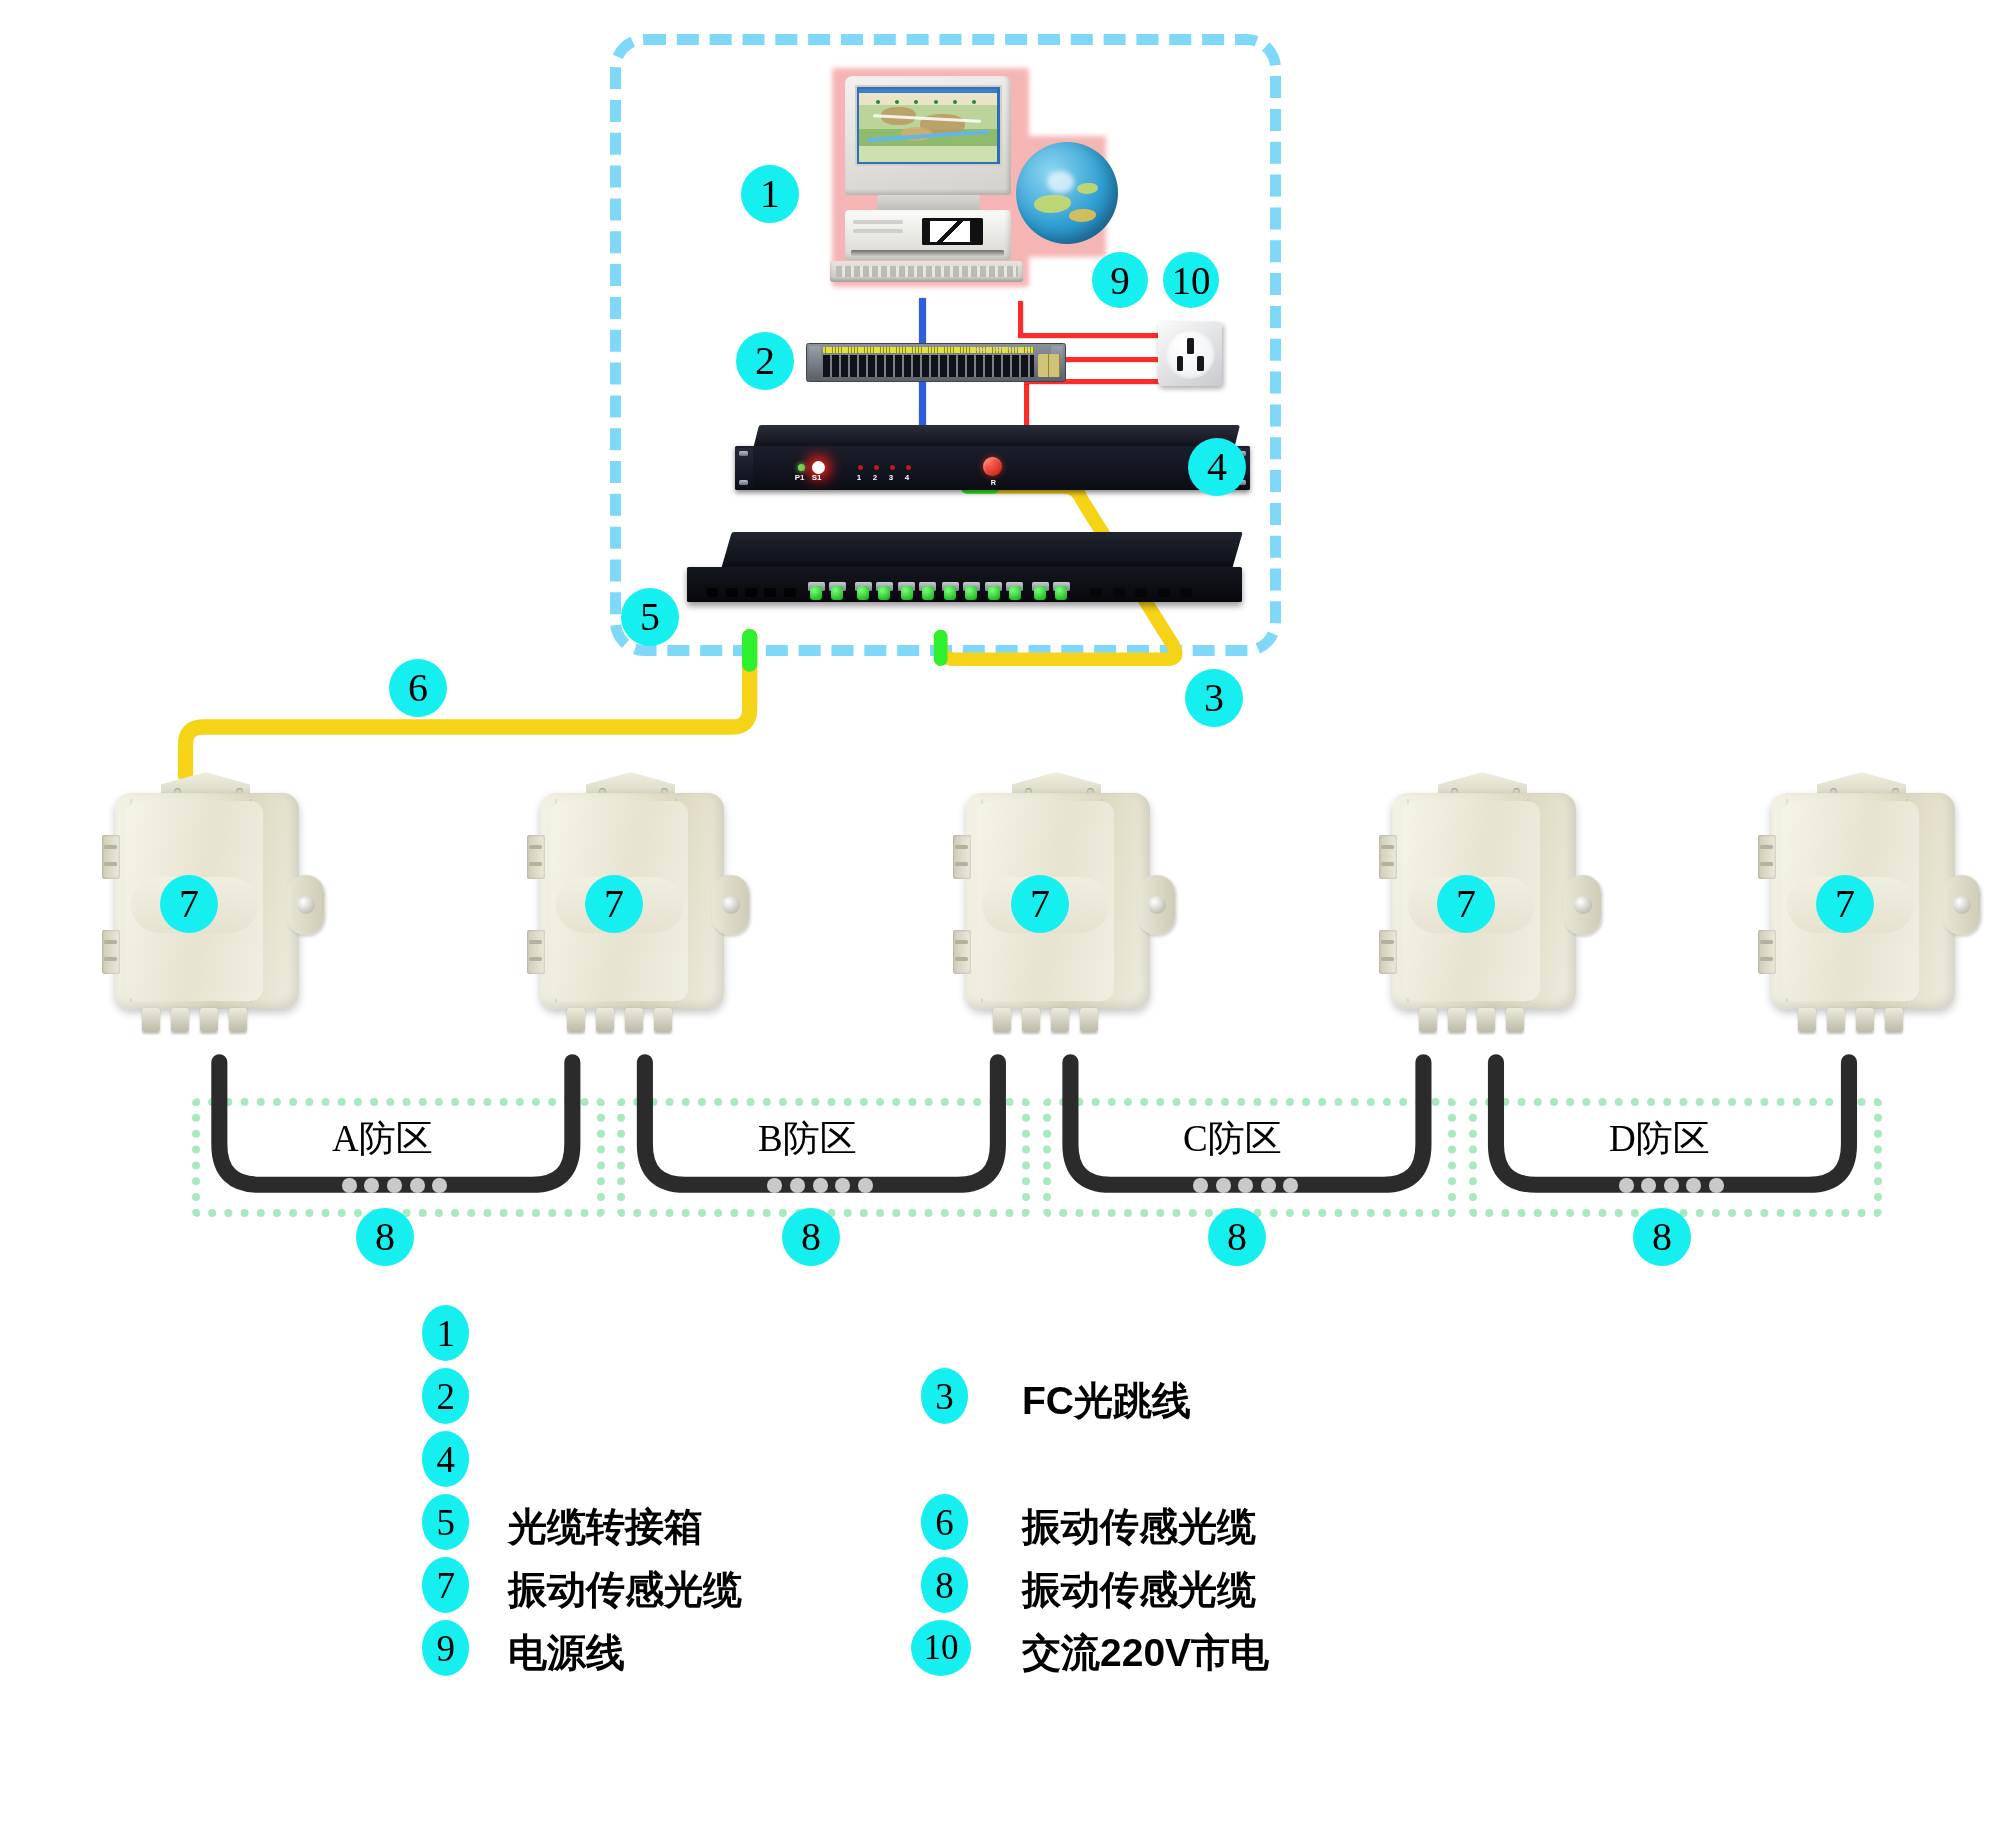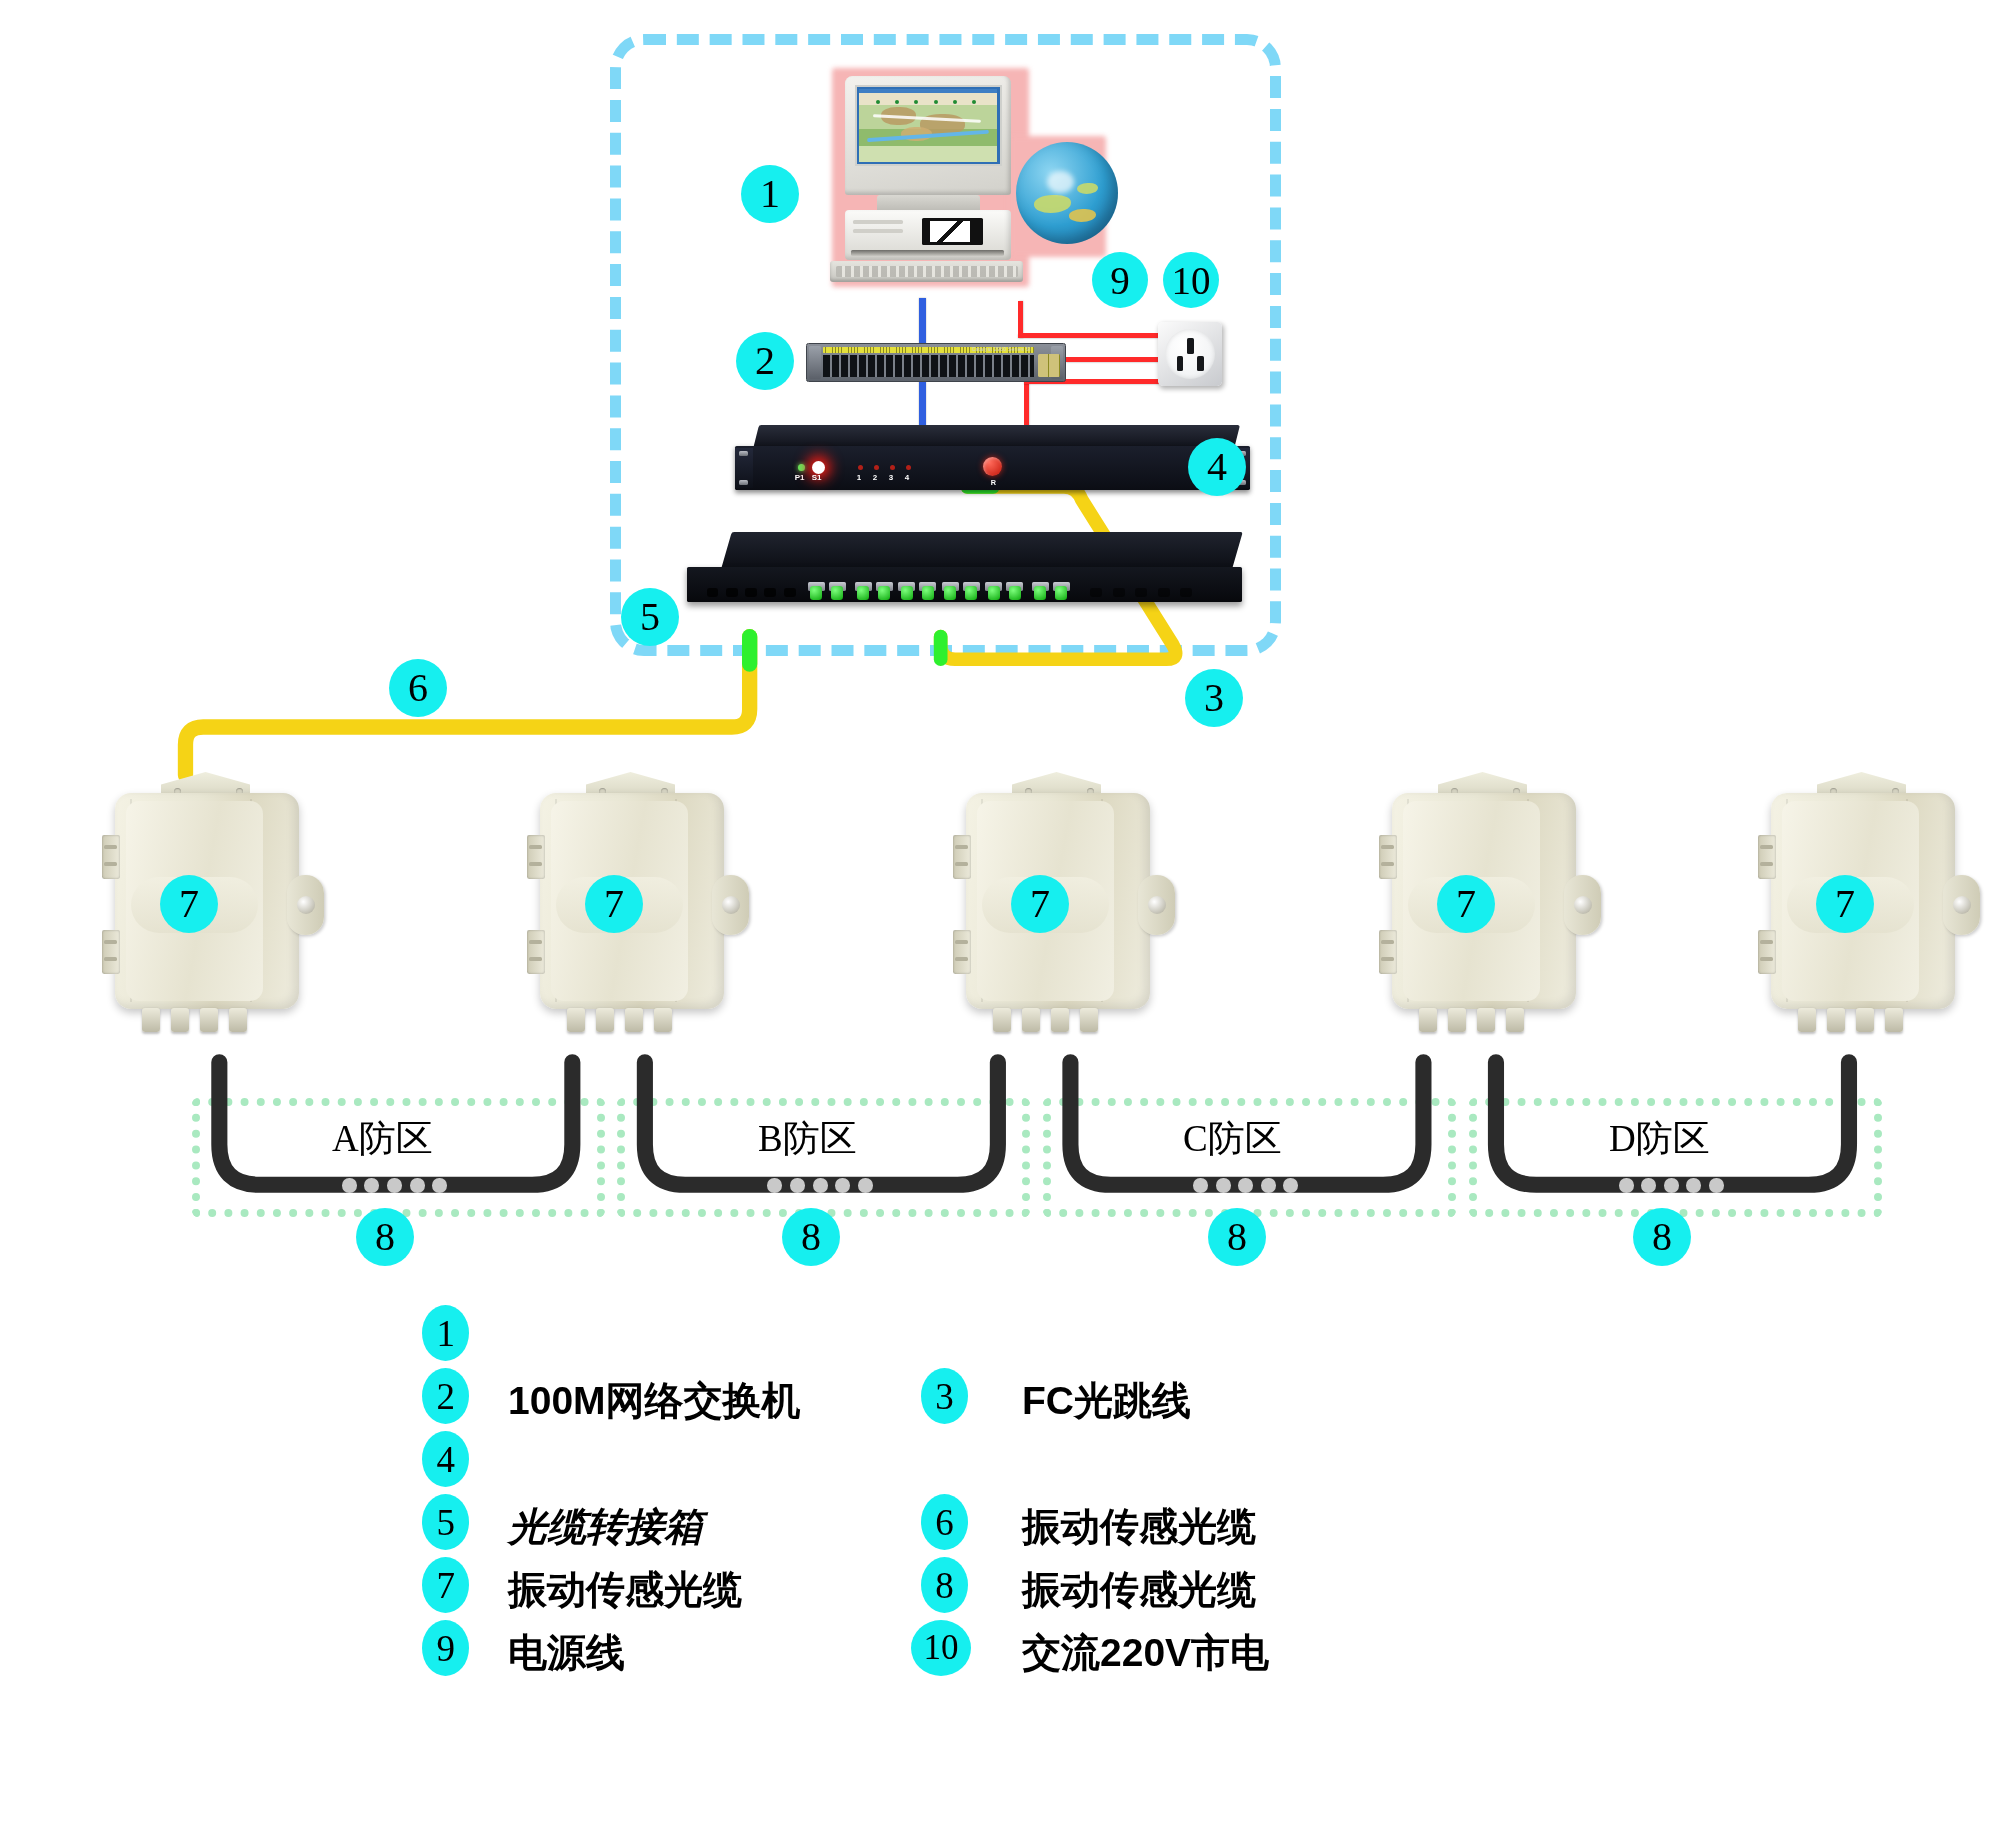--- a/index.html
+++ b/index.html
@@ -535,38 +535,37 @@
   <div class="lrow" style="margin-top:39px;">
     <div class="lbadge" style="left:19.3px;top:0;">
       <span>1</span>
       </div>
   </div>
 
   <div class="lrow">
     <div class="lbadge" style="left:19.3px;top:0;">
       <span>2</span>
       </div>
-    <div class="ltext" style="left:105px;top:6.4px;">100M网络交换机</div>
     <div class="lbadge" style="left:518px;top:0;">
       <span>3</span>
       </div>
     <div class="ltext" style="left:619px;top:6.4px;">FC光跳线</div>
   </div>
 
   <div class="lrow">
     <div class="lbadge" style="left:19.3px;top:0;">
       <span>4</span>
       </div>
   </div>
 
   <div class="lrow">
     <div class="lbadge" style="left:19.3px;top:0;">
       <span>5</span>
       </div>
-    <div class="ltext" style="left:105px;top:6.4px;font-style:italic;">光缆转接箱</div>
+    <div class="ltext" style="left:105px;top:6.4px;">光缆转接箱</div>
     <div class="lbadge" style="left:518px;top:0;">
       <span>6</span>
       </div>
     <div class="ltext" style="left:619px;top:6.4px;">振动传感光缆</div>
   </div>
 
   <div class="lrow">
     <div class="lbadge" style="left:19.3px;top:0;">
       <span>7</span>
       </div>

